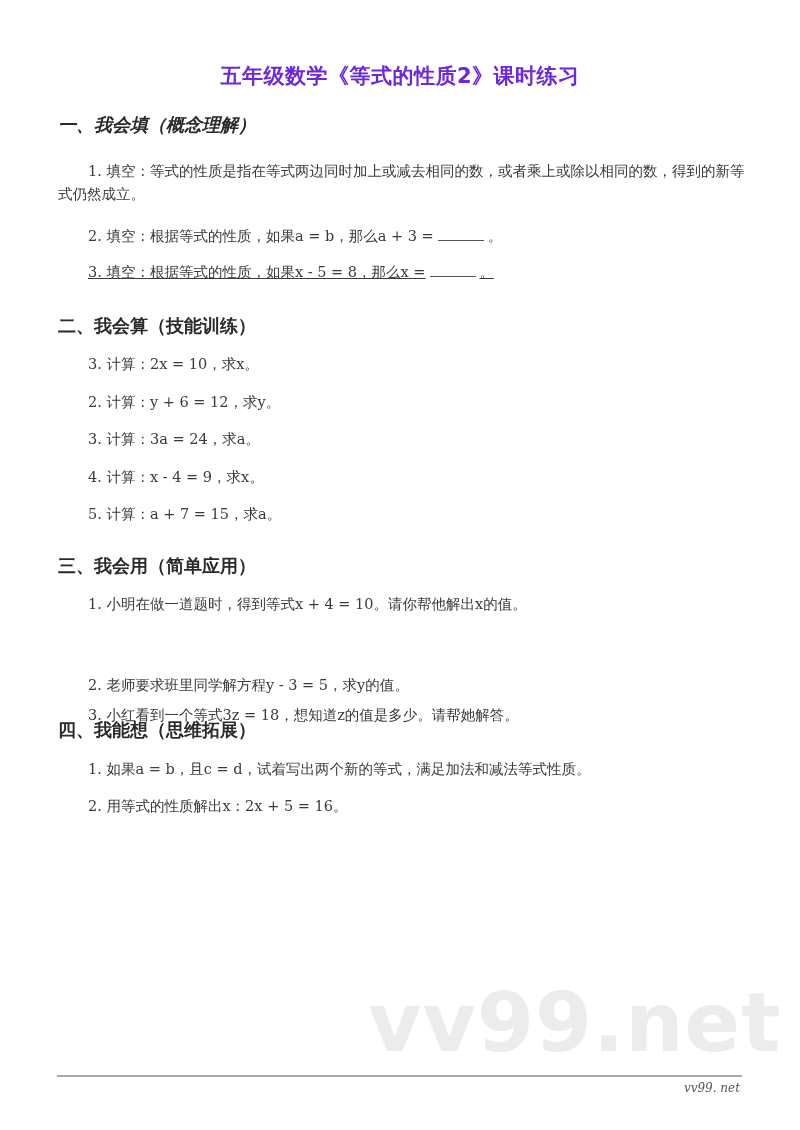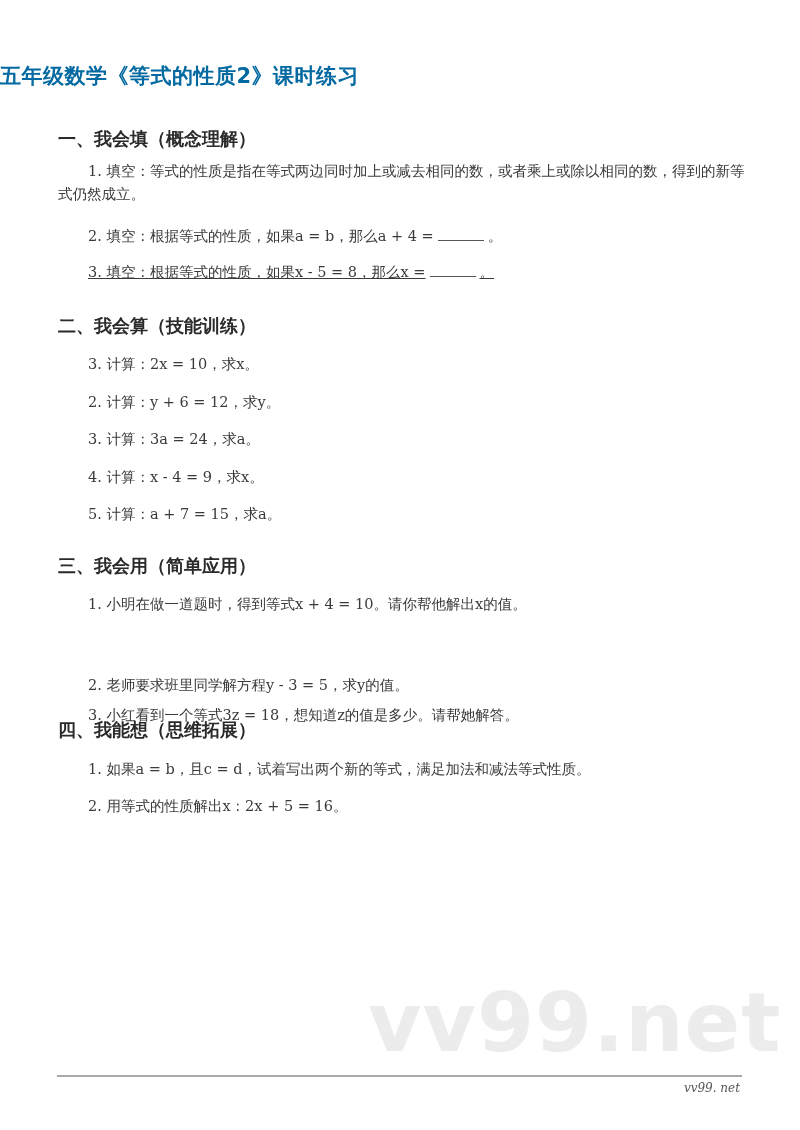--- a/index.html
+++ b/index.html
@@ -13,24 +13,25 @@
     position: relative;
     overflow: hidden;
     font-family: "DejaVu Serif", "Liberation Serif", serif;
     color: #333333;
   }
   .page-title {
     position: absolute;
     top: 62px;
     left: 0;
     width: 800px;
+    text-align: center;
     font-family: "DejaVu Sans", "Liberation Sans", sans-serif;
     font-weight: bold;
     font-size: 21px;
-    color: #0369a1;
+    color: #6d28d9;
     letter-spacing: 0.5px;
   }
   .section-title {
     position: absolute;
     left: 58px;
     font-family: "DejaVu Sans", "Liberation Sans", sans-serif;
     font-weight: bold;
     font-size: 18px;
     color: #2a2a2a;
   }
@@ -82,24 +83,24 @@
     font-style: italic;
     font-size: 12px;
     color: #555;
   }
 </style>
 </head>
 <body>
 
 <div class="page-title">五年级数学《等式的性质2》课时练习</div>
 
-<div class="section-title" style="top:127px;">一、我会填（概念理解）</div>
+<div class="section-title" style="top:113px;font-style:italic;">一、我会填（概念理解）</div>
 <div class="item wrap" style="top:160px;">1. 填空：等式的性质是指在等式两边同时加上或减去相同的数，或者乘上或除以相同的数，得到的新等式仍然成立。</div>
 <div class="item" style="top:227px;">
-  <span>2. 填空：根据等式的性质，如果a = b，那么a + 4 =</span><span class="blank"></span><span>。</span>
+  <span>2. 填空：根据等式的性质，如果a = b，那么a + 3 =</span><span class="blank"></span><span>。</span>
 </div>
 <div class="item" style="top:263px;text-decoration:underline;">
   <span>3. 填空：根据等式的性质，如果x - 5 = 8，那么x =</span><span class="blank"></span><span>。</span>
 </div>
 
 <div class="section-title" style="top:314px;">二、我会算（技能训练）</div>
 <div class="item" style="top:355px;">3. 计算：2x = 10，求x。</div>
 <div class="item" style="top:393px;">2. 计算：y + 6 = 12，求y。</div>
 <div class="item" style="top:430px;">3. 计算：3a = 24，求a。</div>
 <div class="item" style="top:468px;">4. 计算：x - 4 = 9，求x。</div>

